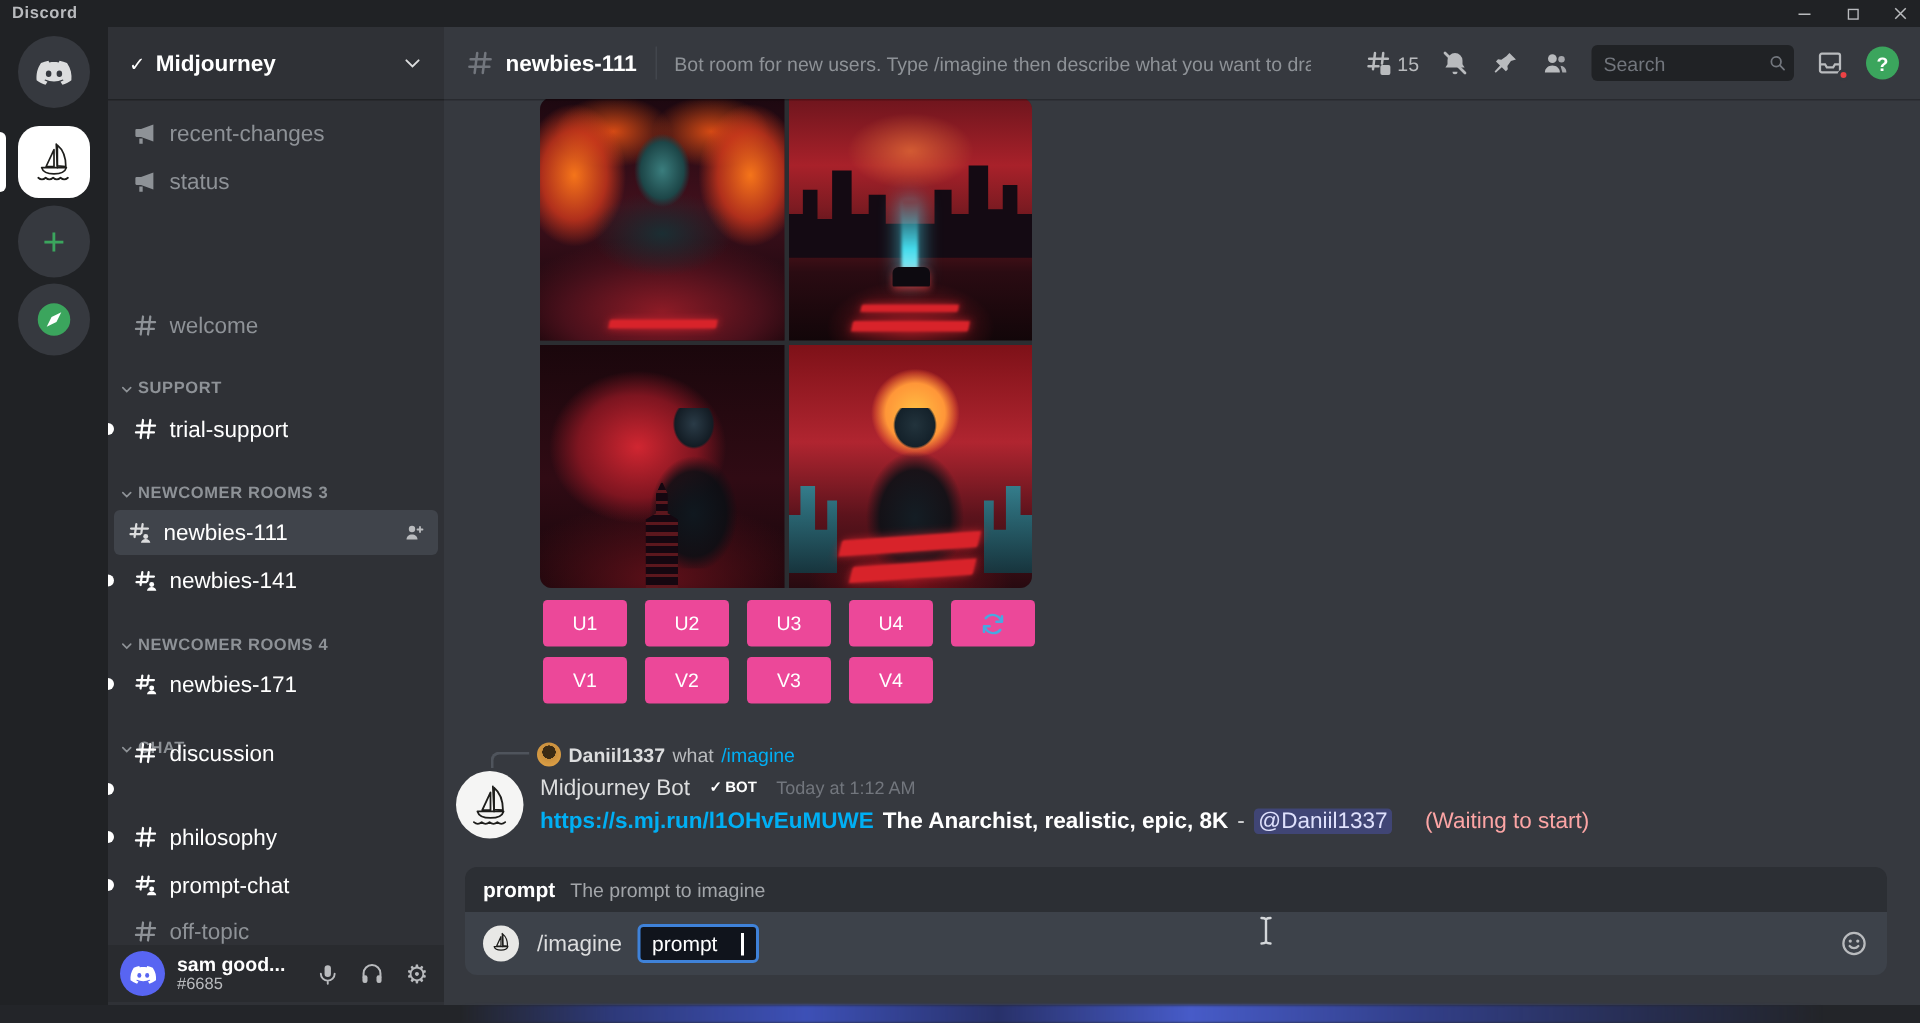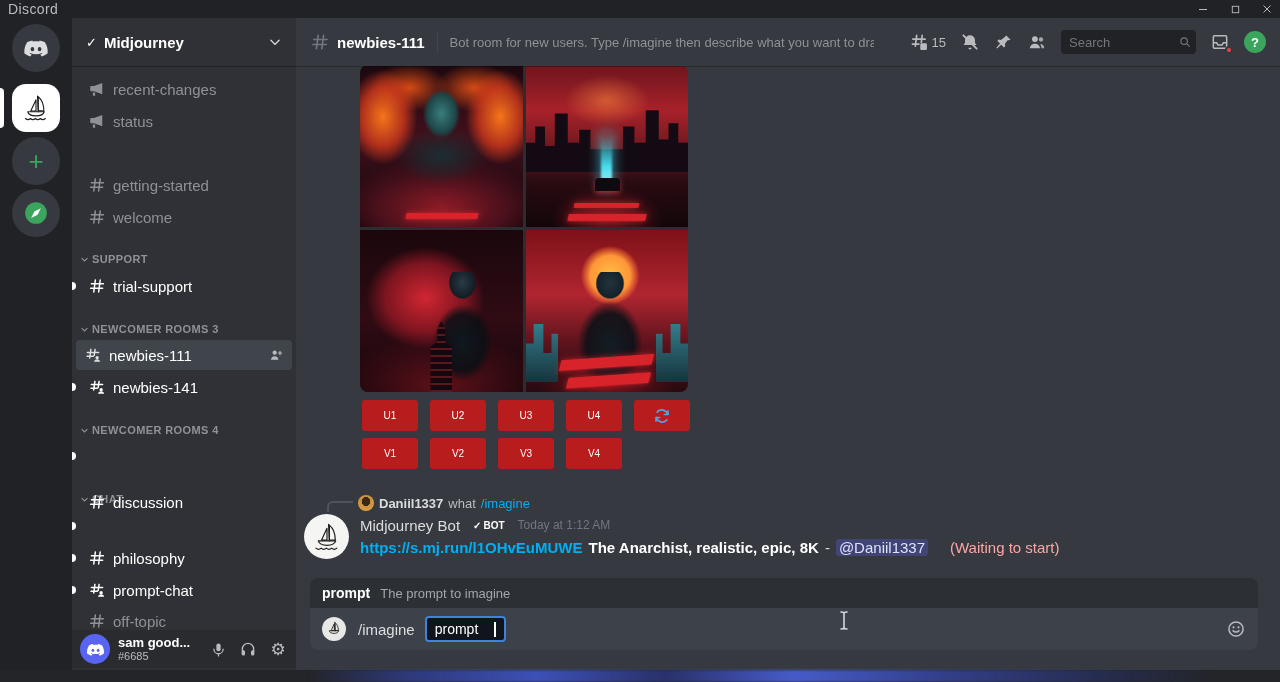--- a/index.html
+++ b/index.html
@@ -2,21 +2,21 @@
 <html><head>
 <meta charset="utf-8">
 <style>
   * { margin:0; padding:0; box-sizing:border-box; }
   html,body { width:1280px; height:682px; overflow:hidden; }
   body { font-family:"Liberation Sans", sans-serif; background:#202225; position:relative; color:#dcddde; }
   svg { display:block; }
 
   
   .titlebar { position:absolute; left:0; top:0; width:1280px; height:18px; background:#202225; display:flex; align-items:center; z-index:20; }
-  .titlebar .wtitle { font-size:14px; font-weight:normal; color:#b9bbbe; margin-left:8px; letter-spacing:.4px; }
+  .titlebar .wtitle { font-size:11px; font-weight:bold; color:#b9bbbe; margin-left:8px; letter-spacing:.4px; }
   .win-controls { position:absolute; right:6px; top:0; height:18px; display:flex; align-items:center; gap:18px; }
   .winbtn { width:14px; height:14px; display:flex; align-items:center; justify-content:center; color:#b9bbbe; }
 
   
   .rail { position:absolute; left:0; top:18px; width:72px; height:664px; background:#202225; z-index:10; }
   .rail-item { position:absolute; left:12px; width:48px; height:48px; border-radius:50%; display:flex; align-items:center; justify-content:center; }
   .home-btn { top:6px; background:#36393f; color:#dcddde; }
   .server-btn { top:66px; background:#ffffff; border-radius:14px; }
   .add-btn { top:119px; background:#36393f; color:#3ba55d; font-size:26px; font-weight:400; }
   .explore-btn { top:171px; background:#36393f; }
@@ -116,21 +116,21 @@
   .rtx1 { left:28%; bottom:5%; width:44%; height:6px; }
   .rtx2a { left:30%; bottom:12%; width:40%; height:5px; }
   .rtx2b { left:26%; bottom:4%; width:48%; height:7px; }
   .rtx4a { left:22%; bottom:15%; width:56%; height:11px; transform:skewX(-18deg) rotate(-4deg); }
   .rtx4b { left:26%; bottom:4%; width:50%; height:11px; transform:skewX(-18deg) rotate(-4deg); }
 
   
   .btnrow { position:absolute; display:flex; gap:12px; left:66px; }
   .row-u { top:382px; }
   .row-v { top:420px; }
-  .dbtn { width:56px; height:31px; background:#b91c1c; border:none; border-radius:3px; color:#ffffff; font-size:10px; font-weight:500; font-family:"Liberation Sans",sans-serif; display:flex; align-items:center; justify-content:center; cursor:pointer; }
+  .dbtn { width:56px; height:31px; background:#ec4899; border:none; border-radius:3px; color:#ffffff; font-size:13px; font-weight:500; font-family:"Liberation Sans",sans-serif; display:flex; align-items:center; justify-content:center; cursor:pointer; }
   .dbtn.refresh { color:#4aa8e0; }
 
   
   .reply-spine { position:absolute; left:31px; top:483px; width:26px; height:11px; border-left:2px solid #4f545c; border-top:2px solid #4f545c; border-top-left-radius:6px; }
   .reply-row { position:absolute; left:62px; top:477px; height:16px; display:flex; align-items:center; gap:5px; font-size:13px; }
   .reply-avatar { width:16px; height:16px; border-radius:50%; background:radial-gradient(circle at 50% 40%, #3a2a14 35%, #c98f3d 36%, #e8a94a); flex:0 0 auto; }
   .reply-user { color:#dcddde; font-weight:bold; }
   .reply-action { color:#b9bbbe; }
   .reply-cmd { color:#00aff4; }
 
@@ -244,28 +244,20 @@
     <span class="clabel">recent-changes</span>
   </div>
   <div class="chrow" style="top:93px">
     <span class="cicon">
         <svg width="18" height="18" viewBox="0 0 24 24">
           <path fill="currentColor" d="M19 4L8 8H4a1 1 0 00-1 1v5a1 1 0 001 1h4l11 4zM6.5 16.5h3V21h-3z"></path>
         </svg>
       </span>
     <span class="clabel">status</span>
   </div>
-  <div class="chrow" style="top:157px">
-    <span class="cicon">
-        <svg width="18" height="18" viewBox="0 0 24 24" fill="none" stroke="currentColor" stroke-width="2" stroke-linecap="round">
-          <path d="M9.8 4L7.7 20M16.3 4l-2.1 16M4.5 9h16M3.5 15h16"></path>
-        </svg>
-      </span>
-    <span class="clabel">getting-started</span>
-  </div>
   <div class="chrow" style="top:189px">
     <span class="cicon">
         <svg width="18" height="18" viewBox="0 0 24 24" fill="none" stroke="currentColor" stroke-width="2" stroke-linecap="round">
           <path d="M9.8 4L7.7 20M16.3 4l-2.1 16M4.5 9h16M3.5 15h16"></path>
         </svg>
       </span>
     <span class="clabel">welcome</span>
   </div>
 
   <div class="cat" style="top:234px">
@@ -325,20 +317,30 @@
 
   <div class="cat" style="top:405px">
     <span class="catchev">
         <svg width="9" height="9" viewBox="0 0 24 24" fill="none" stroke="currentColor" stroke-width="3" stroke-linecap="round">
           <path d="M5 9l7 7 7-7"></path>
         </svg>
       </span>
     <span>NEWCOMER ROOMS 4</span>
   </div>
   <div class="unread-pill" style="top:434px"></div>
+  <div class="chrow unread" style="top:428px">
+    <span class="cicon">
+        <svg width="18" height="18" viewBox="0 0 24 24" fill="none" stroke="currentColor" stroke-width="2" stroke-linecap="round">
+          <path d="M9.2 4.5L7.6 16M14.8 4.5L13.6 12.5M4.5 8.5h15M4 13.5h8.5"></path>
+          <circle cx="17.5" cy="15.5" r="2.2" fill="currentColor" stroke="none"></circle>
+          <path d="M13.3 21c.4-2 2.1-3.2 4.2-3.2 2 0 3.7 1.2 4.1 3.2z" fill="currentColor" stroke="none"></path>
+        </svg>
+      </span>
+    <span class="clabel">newbies-171</span>
+  </div>
 
   <div class="cat" style="top:474px">
     <span class="catchev">
         <svg width="9" height="9" viewBox="0 0 24 24" fill="none" stroke="currentColor" stroke-width="3" stroke-linecap="round">
           <path d="M5 9l7 7 7-7"></path>
         </svg>
       </span>
     <span>CHAT</span>
   </div>
   <div class="unread-pill" style="top:504px"></div>

